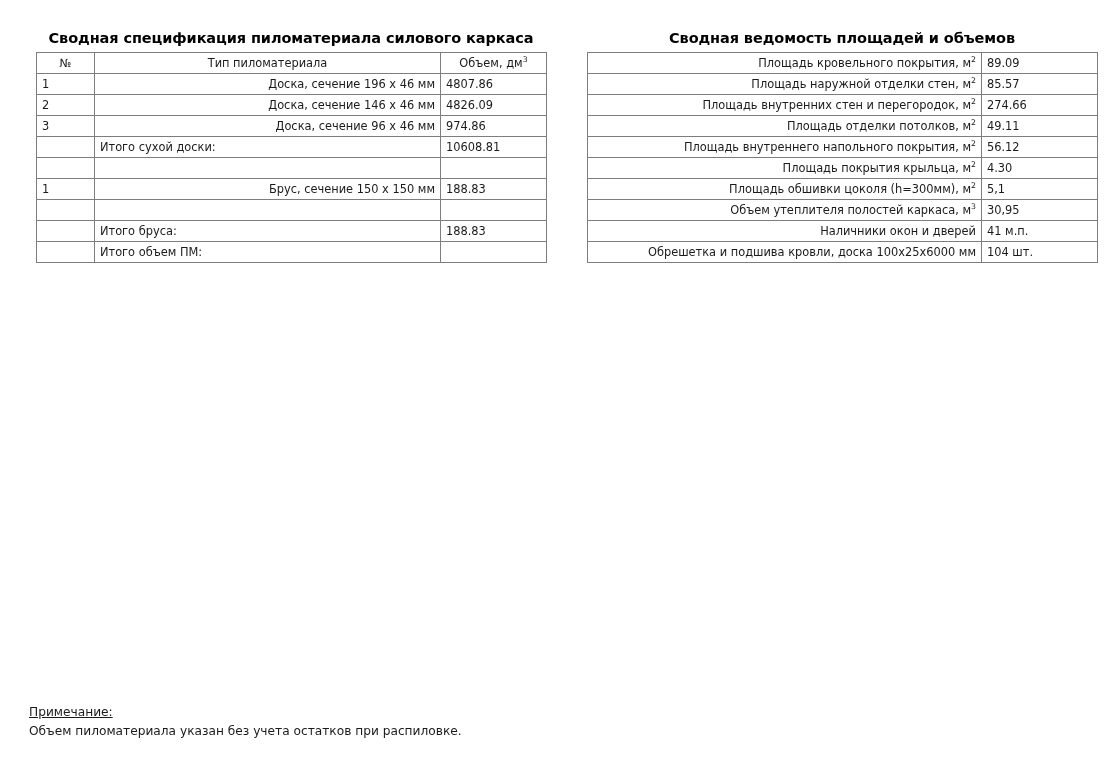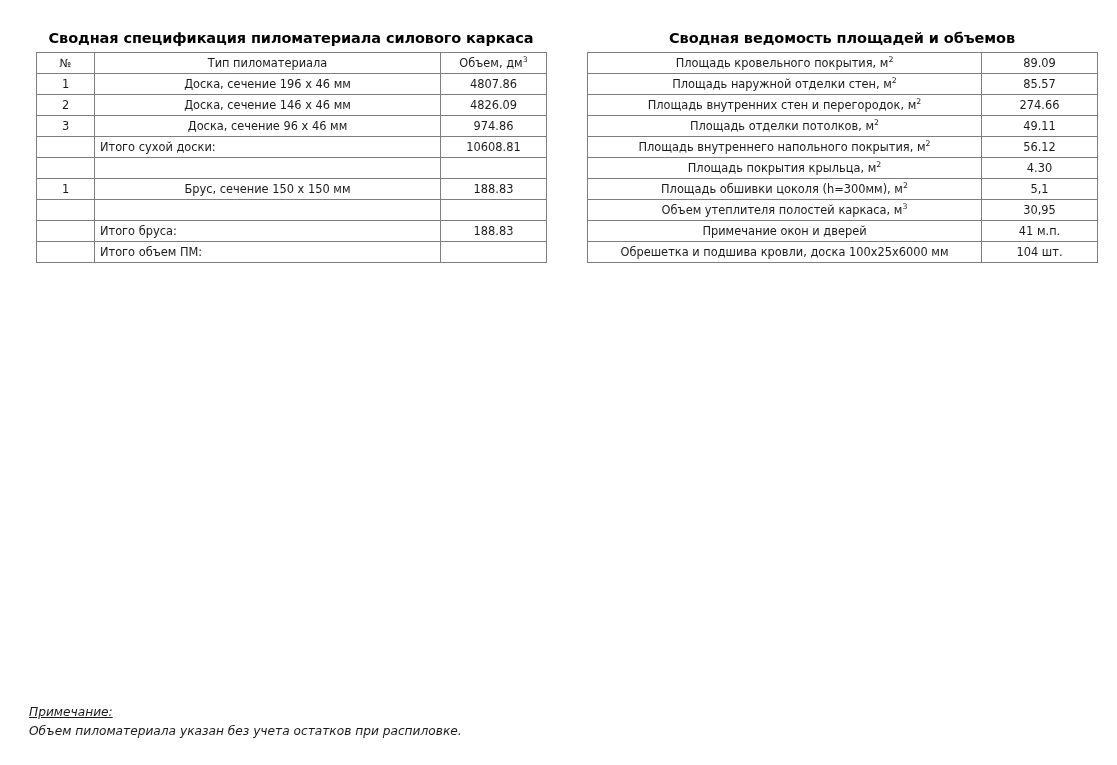--- a/index.html
+++ b/index.html
@@ -59,39 +59,38 @@
 
   
   #left-table col.c-num  { width: 58px;  }
   #left-table col.c-type { width: 346px; }
   #left-table col.c-vol  { width: 106px; }
 
   
   #right-table col.c-name { width: 394px; }
   #right-table col.c-val  { width: 116px; }
 
-  .cell-center { text-align: center; }
-  .cell-left   { text-align: center;   }
+  .cell-center { text-align: left; }
+  .cell-left   { text-align: right;   }
   .cell-right  {  }
 
   sup {
     font-size: 7.8px;
     vertical-align: super;
     line-height: 0;
   }
 
   
   #note {
     position: absolute;
     left: 29px;
     top: 703px;
     font-size: 12.2px;
     line-height: 19px;
     color: #1b1b1b;
-    font-style: italic;
   }
   #note .note-label {
     text-decoration: underline;
   }
   #note .note-body {
     display: block;
   }
 </style>
 </head>
 <body>
@@ -195,21 +194,21 @@
         </tr>
         <tr>
           <td class="cell-left"><span>Площадь обшивки цоколя (h=300мм), м</span><sup>2</sup></td>
           <td class="cell-center">5,1</td>
         </tr>
         <tr>
           <td class="cell-left"><span>Объем утеплителя полостей каркаса, м</span><sup>3</sup></td>
           <td class="cell-center">30,95</td>
         </tr>
         <tr>
-          <td class="cell-left"><span>Примечание окон и дверей</span></td>
+          <td class="cell-left"><span>Наличники окон и дверей</span></td>
           <td class="cell-center">41 м.п.</td>
         </tr>
         <tr>
           <td class="cell-left"><span>Обрешетка и подшива кровли, доска 100x25x6000 мм</span></td>
           <td class="cell-center">104 шт.</td>
         </tr>
       </tbody>
   </table>
 </div>
 

